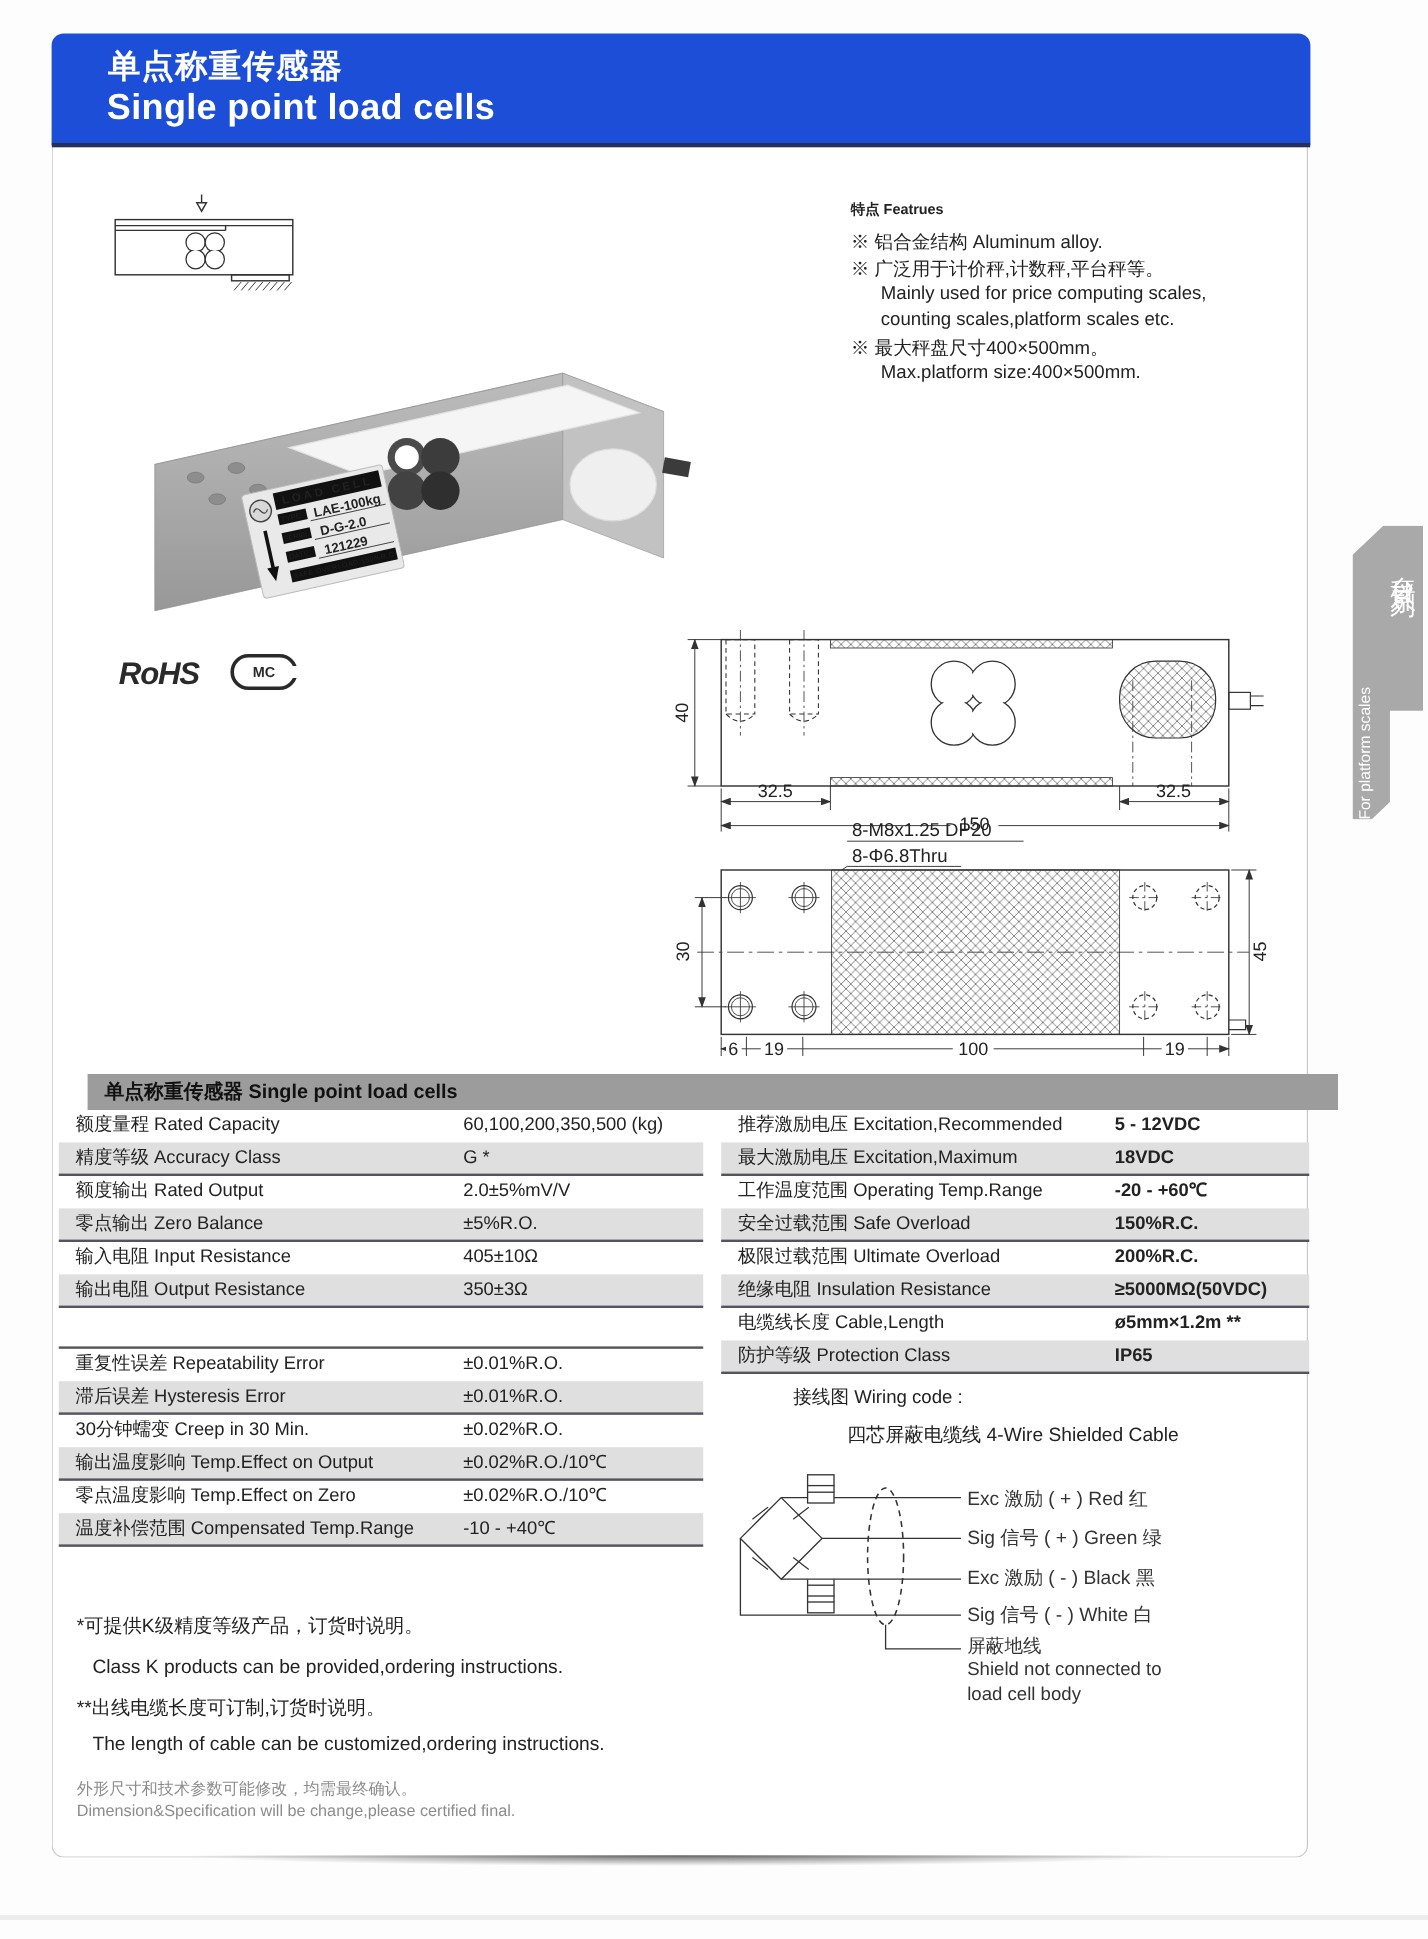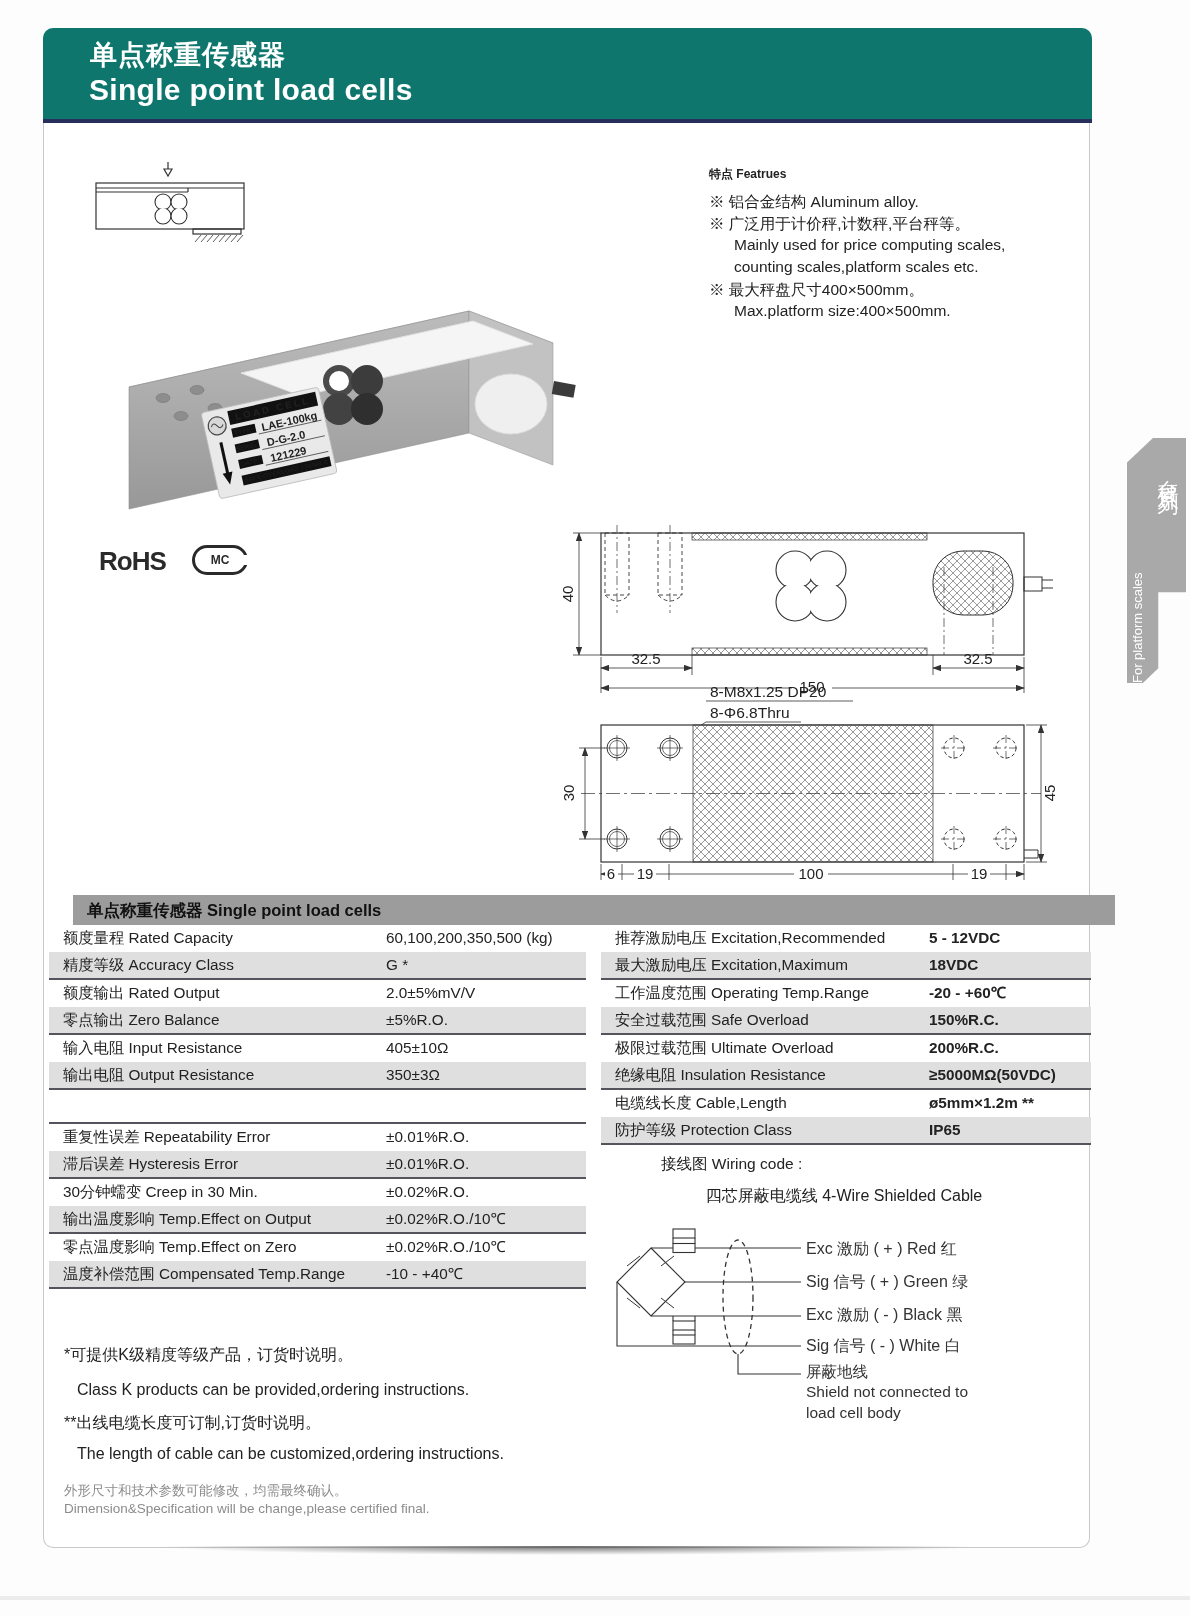--- a/index.html
+++ b/index.html
@@ -14,21 +14,21 @@
     background:#fff;border:1px solid #c9c9c9;border-top:none;
     border-radius:10px;box-sizing:border-box;
   }
   .card-shadow{
     position:absolute;left:43px;top:1546px;width:1048px;height:12px;
     background:radial-gradient(ellipse 52% 100% at 50% 0%, rgba(30,30,30,.65), rgba(30,30,30,0) 75%);
   }
   .bottom-strip{position:absolute;left:0;top:1596px;width:1190px;height:4px;background:#ececec;}
   
   .header{
-    position:absolute;left:-1px;top:0;width:1049px;height:95px;background:#0f766e;
+    position:absolute;left:-1px;top:0;width:1049px;height:95px;background:#1d4ed8;
     border-radius:10px 10px 0 0;border-bottom:4px solid #272f5d;box-sizing:border-box;
   }
   .header .cn{position:absolute;left:47px;top:9px;font-size:27px;font-weight:bold;color:#fff;letter-spacing:1px;}
   .header .en{position:absolute;left:46px;top:45px;font-size:30px;font-weight:bold;color:#fff;letter-spacing:.3px;}
   
   .side-tab{
     position:absolute;left:1127px;top:438px;width:59px;height:245px;background:#a9a9a9;
     clip-path:polygon(0 10%,44% 0,100% 0,100% 63%,53% 63%,53% 94%,27% 100%,0 100%);
   }
   .side-tab .cn{
@@ -37,21 +37,21 @@
   }
   .side-tab .en{
     position:absolute;left:3px;top:103px;height:142px;color:#fff;font-size:13px;
     writing-mode:vertical-rl;transform:rotate(180deg);
   }
   
   .features-title{position:absolute;left:665px;top:138px;font-size:12px;font-weight:bold;}
   .feat{position:absolute;left:665px;font-size:15.5px;white-space:nowrap;}
   .feat.ind{left:690px;}
   
-  .rohs{position:absolute;left:55px;top:518px;font-size:26px;font-weight:bold;color:#2a2a2a;letter-spacing:-1px;}
+  .rohs{position:absolute;left:55px;top:518px;font-size:26px;font-weight:bold;font-style:italic;color:#2a2a2a;letter-spacing:-1px;}
   .mc{
     position:absolute;left:148px;top:517px;width:50px;height:24px;border:3.5px solid #2a2a2a;
     border-radius:15px;text-align:center;font-size:12px;font-weight:bold;line-height:24px;color:#2a2a2a;
   }
   .mc::after{content:"";position:absolute;right:-5px;top:7px;width:6px;height:10px;background:#fff;}
   
   .spec{position:absolute;left:5px;top:867px;width:1042px;padding-left:24px;}
   .spec .bar{height:30px;background:#9c9c9c;font-size:16.5px;font-weight:bold;line-height:30px;padding-left:14px;color:#111;}
   .col{position:absolute;top:30px;}
   .col.l{left:0;width:537px;}

